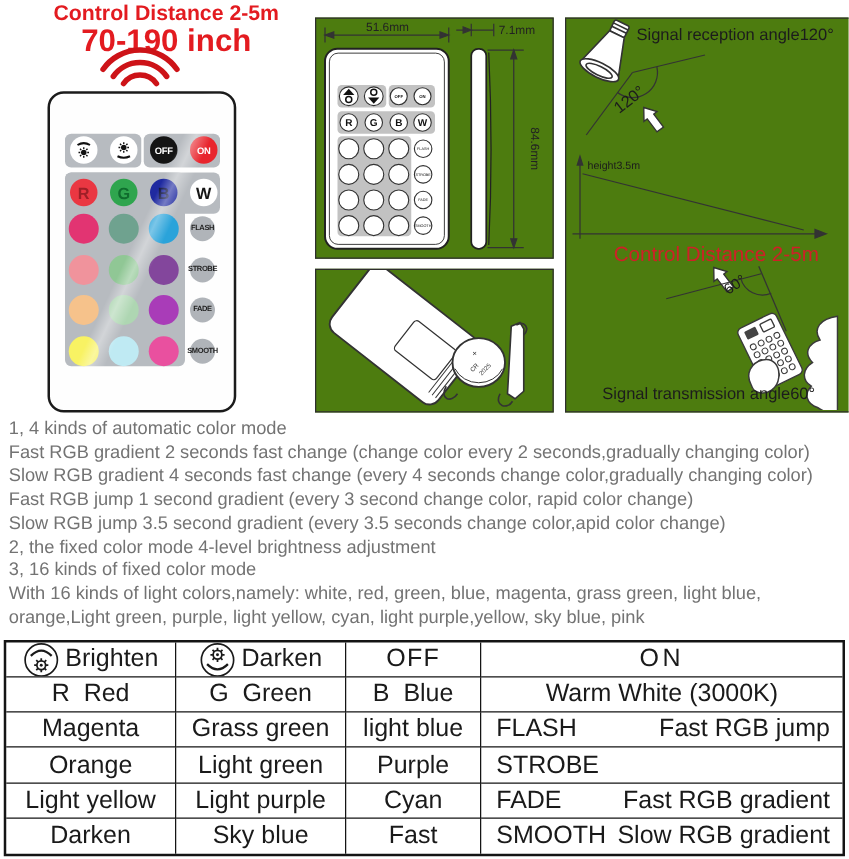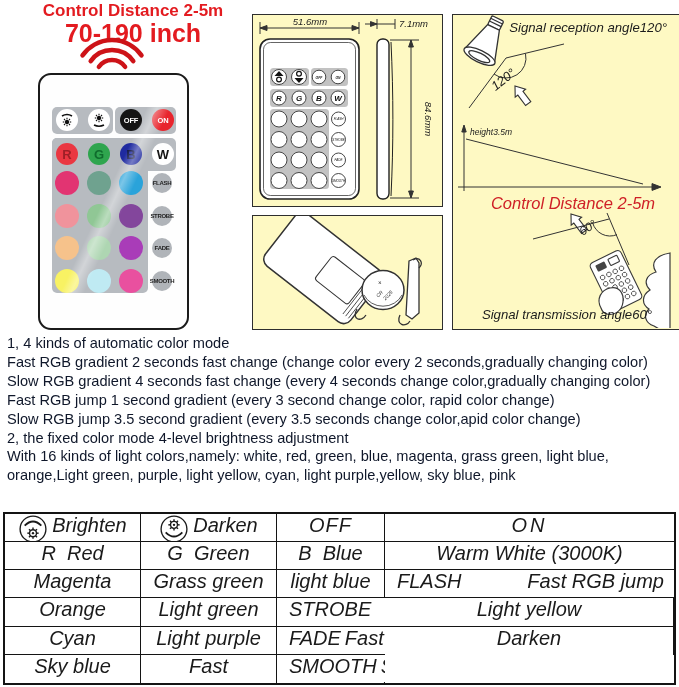--- a/index.html
+++ b/index.html
@@ -21,32 +21,32 @@
             background:linear-gradient(115deg, rgba(255,255,255,0) 46%, rgba(255,255,255,.38) 50%, rgba(255,255,255,0) 55%); }
   .rc-panel { position:absolute; background:#b7bbc0; border-radius:5px; }
   .btn { position:absolute; border-radius:50%; display:flex; align-items:center;
          justify-content:center; font-weight:bold; }
   .pwr { width:22px; height:22px; font-size:7.5px; letter-spacing:-0.2px; }
   .rgbw { width:22px; height:22px; font-size:13px; }
   .cbtn { width:24px; height:24px; }
   .mode { width:20px; height:20px; background:#b0b4b9; color:#1f1f1f; font-size:6px;
           letter-spacing:-0.3px; font-weight:700; }
   
-  .box { position:absolute; border:1.6px solid #2e2e2e; background:#fef9c3;font-style:italic; }
+  .box { position:absolute; border:1.6px solid #2e2e2e; background:#4d7c0f; }
   .box svg { display:block; }
   
   .desc { position:absolute; left:7px; top:334px; font-size:14.6px; line-height:18.9px;
-          color:#0f172a; white-space:nowrap; }
+          color:#737373; white-space:nowrap; }
   
   .table { position:absolute; left:3px; top:512px; width:673px; height:173px;
            border:2.5px solid #141414; display:grid;
            grid-template-columns:136px 136px 108px auto; grid-template-rows:repeat(6,1fr);
            font-size:20px; color:#1a1a1a; }
   .tcell { border-right:1.5px solid #141414; border-bottom:1.5px solid #141414;
-           display:flex; justify-content:center; gap:4px; overflow:hidden;font-style:italic; }
+           display:flex; align-items:center; justify-content:center; gap:4px; overflow:hidden; }
   .tcell.lastcol { border-right:none; }
   .tcell.lastrow { border-bottom:none; }
   .tcell.kv { justify-content:space-between; padding:0 10px 0 12px; }
   .pre { white-space:pre; }
   .sp2 { letter-spacing:3px; }
   .sp1 { letter-spacing:1px; }
   .ticon { flex:0 0 auto; }
 </style>
 </head>
 <body>
@@ -323,20 +323,21 @@
     </svg>
   </div>
 
   <div class="desc" data-name="feature-description">
     <div data-name="description-line">1, 4 kinds of automatic color mode</div>
     <div data-name="description-line">Fast RGB gradient 2 seconds fast change (change color every 2 seconds,gradually changing color)</div>
     <div data-name="description-line">Slow RGB gradient 4 seconds fast change (every 4 seconds change color,gradually changing color)</div>
     <div data-name="description-line">Fast RGB jump 1 second gradient (every 3 second change color, rapid color change)</div>
     <div data-name="description-line">Slow RGB jump 3.5 second gradient (every 3.5 seconds change color,apid color change)</div>
     <div data-name="description-line">2, the fixed color mode 4-level brightness adjustment</div>
+    <div data-name="description-line">3, 16 kinds of fixed color mode</div>
     <div data-name="description-line">With 16 kinds of light colors,namely: white, red, green, blue, magenta, grass green, light blue,</div>
     <div data-name="description-line">orange,Light green, purple, light yellow, cyan, light purple,yellow, sky blue, pink</div>
   </div>
 
   <div class="table" data-name="button-legend-table">
 
     <div class="tcell" data-name="table-cell-brighten">
       <svg class="ticon" width="30" height="30" viewBox="0 0 36 36" data-name="brighten-icon">
         <circle cx="18" cy="18" r="15.5" fill="none" stroke="#1a1a1a" stroke-width="1.6"></circle>
         <path d="M 8,14 Q 18,4 28,14" fill="none" stroke="#1a1a1a" stroke-width="2.2"></path>
@@ -385,27 +386,28 @@
     <div class="tcell" data-name="table-cell">Magenta</div>
     <div class="tcell" data-name="table-cell">Grass green</div>
     <div class="tcell" data-name="table-cell">light blue</div>
     <div class="tcell lastcol kv" data-name="table-cell">
       <span data-name="mode-key">FLASH</span>
       <span data-name="mode-value">Fast RGB jump</span>
     </div>
 
     <div class="tcell" data-name="table-cell">Orange</div>
     <div class="tcell" data-name="table-cell">Light green</div>
+    <div class="tcell" data-name="table-cell">Purple</div>
     <div class="tcell lastcol kv" data-name="table-cell">
       <span data-name="mode-key">STROBE</span>
     </div>
 
     <div class="tcell" data-name="table-cell">Light yellow</div>
+    <div class="tcell" data-name="table-cell">Light purple</div>
     <div class="tcell" data-name="table-cell">Cyan</div>
-    <div class="tcell" data-name="table-cell">Light purple</div>
     <div class="tcell lastcol kv" data-name="table-cell">
       <span data-name="mode-key">FADE</span>
       <span data-name="mode-value">Fast RGB gradient</span>
     </div>
 
     <div class="tcell lastrow" data-name="table-cell">Darken</div>
     <div class="tcell lastrow" data-name="table-cell">Sky blue</div>
     <div class="tcell lastrow" data-name="table-cell">Fast</div>
     <div class="tcell lastrow lastcol kv" data-name="table-cell">
       <span data-name="mode-key">SMOOTH</span>

